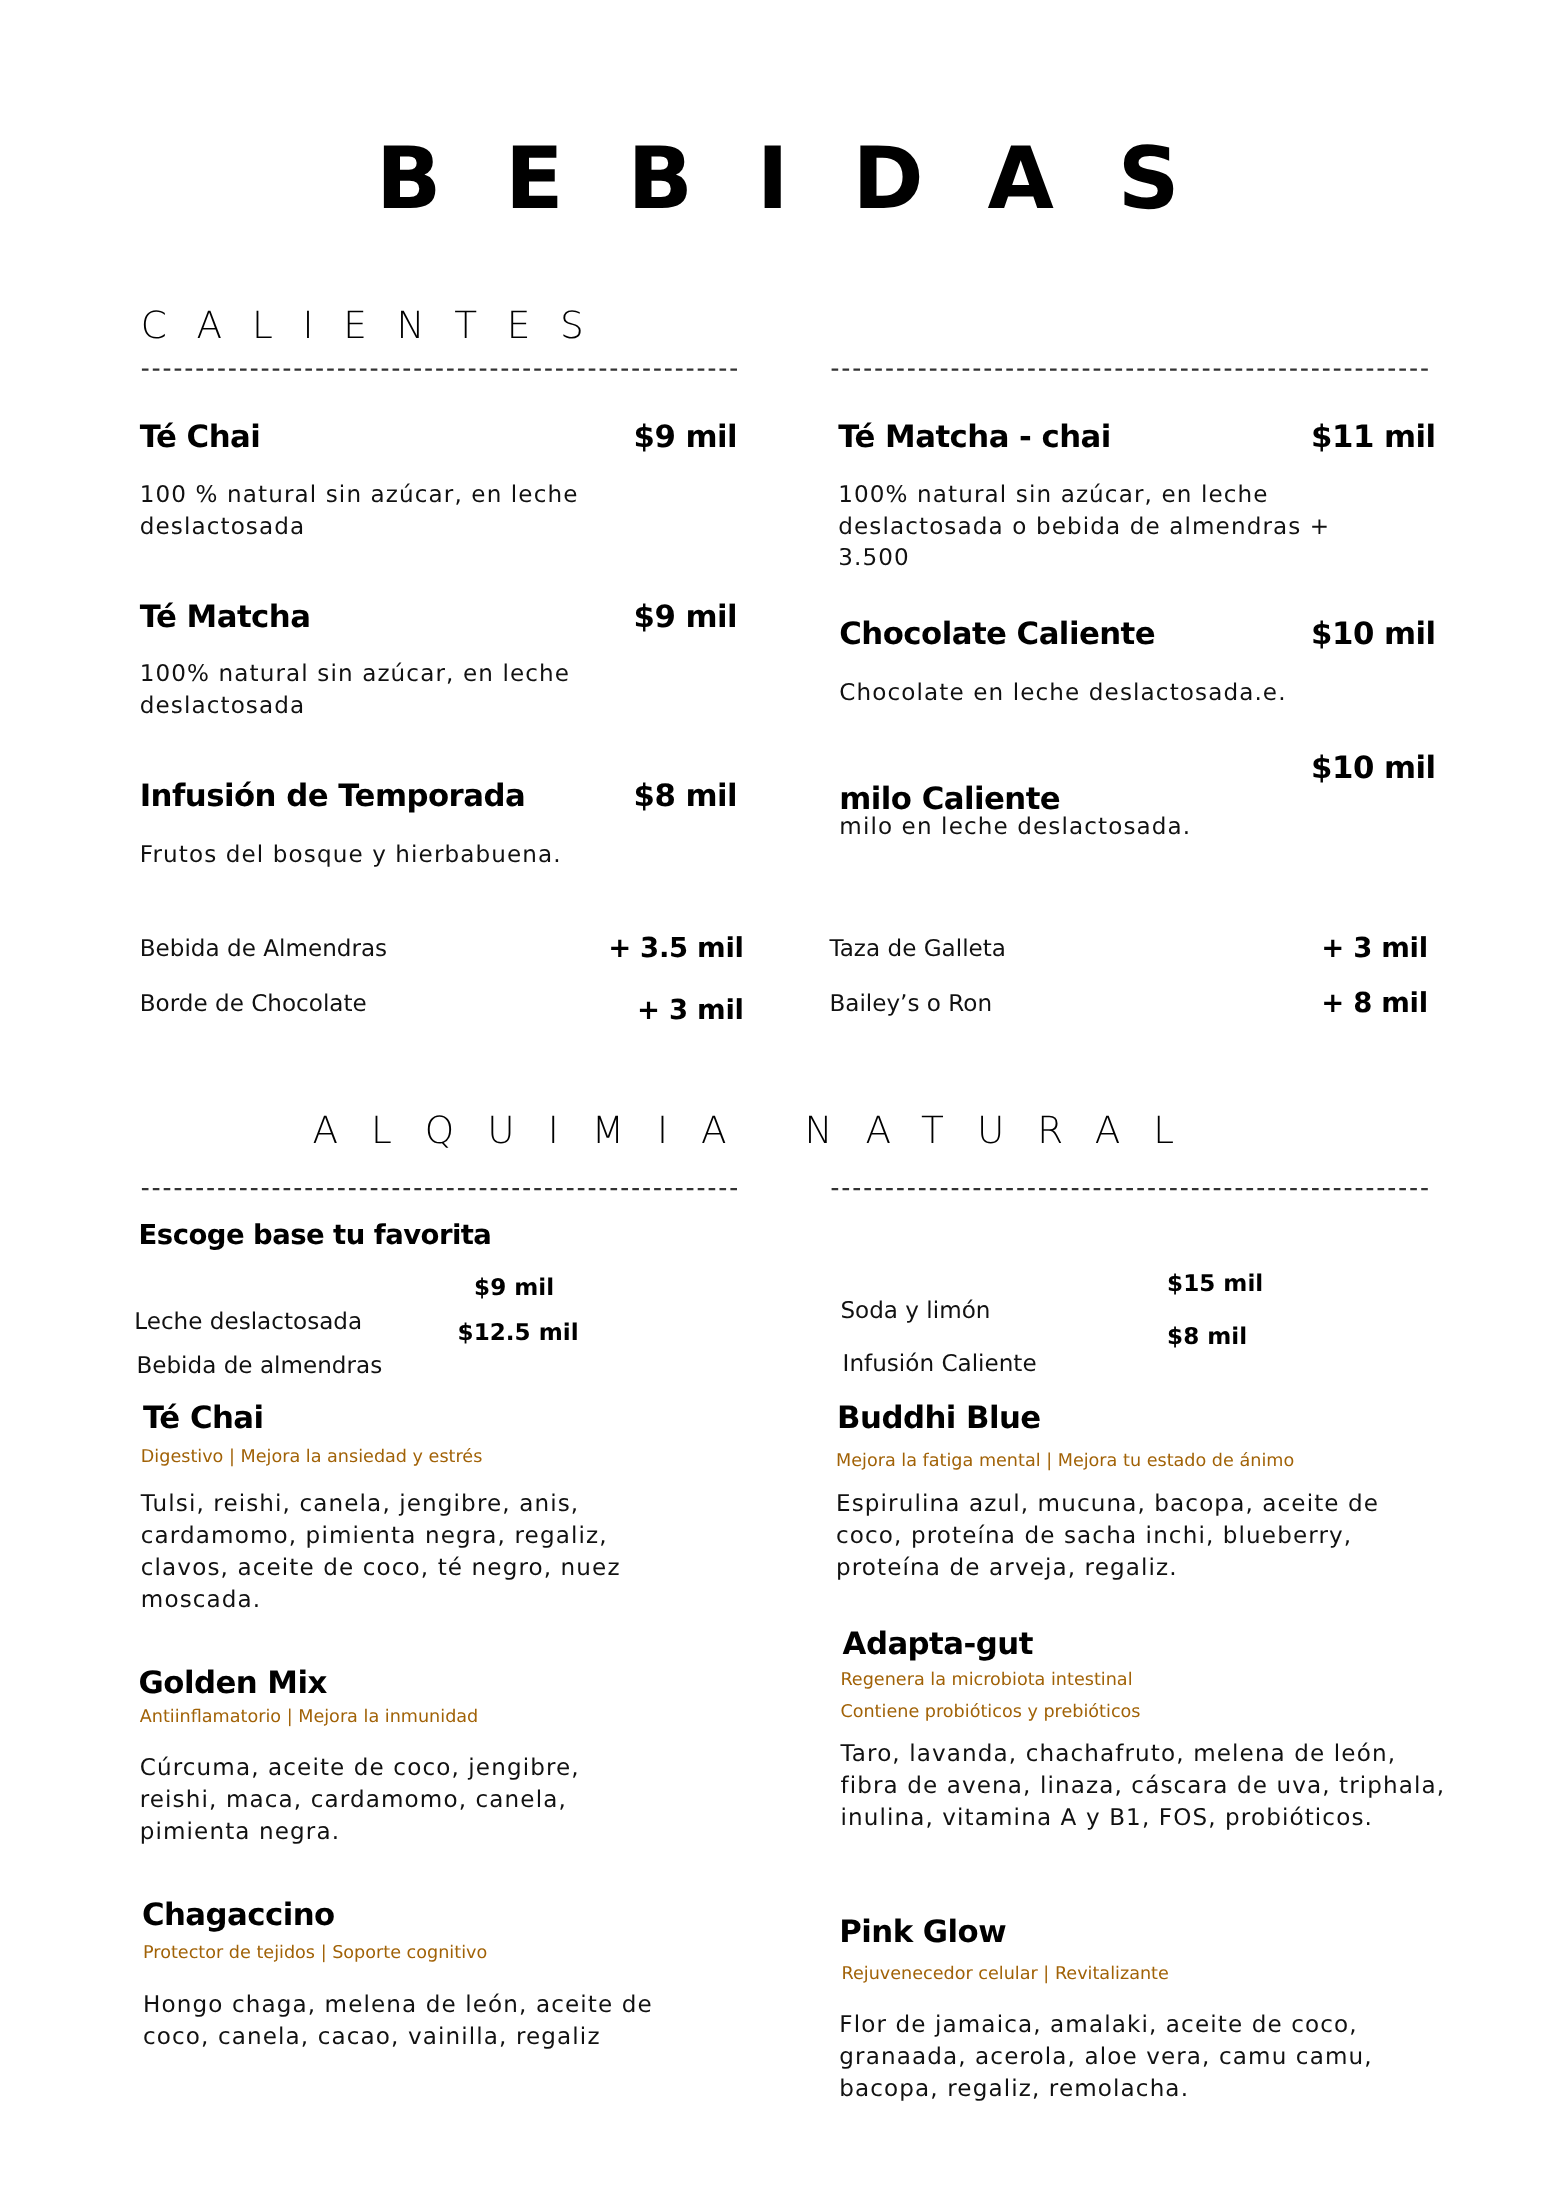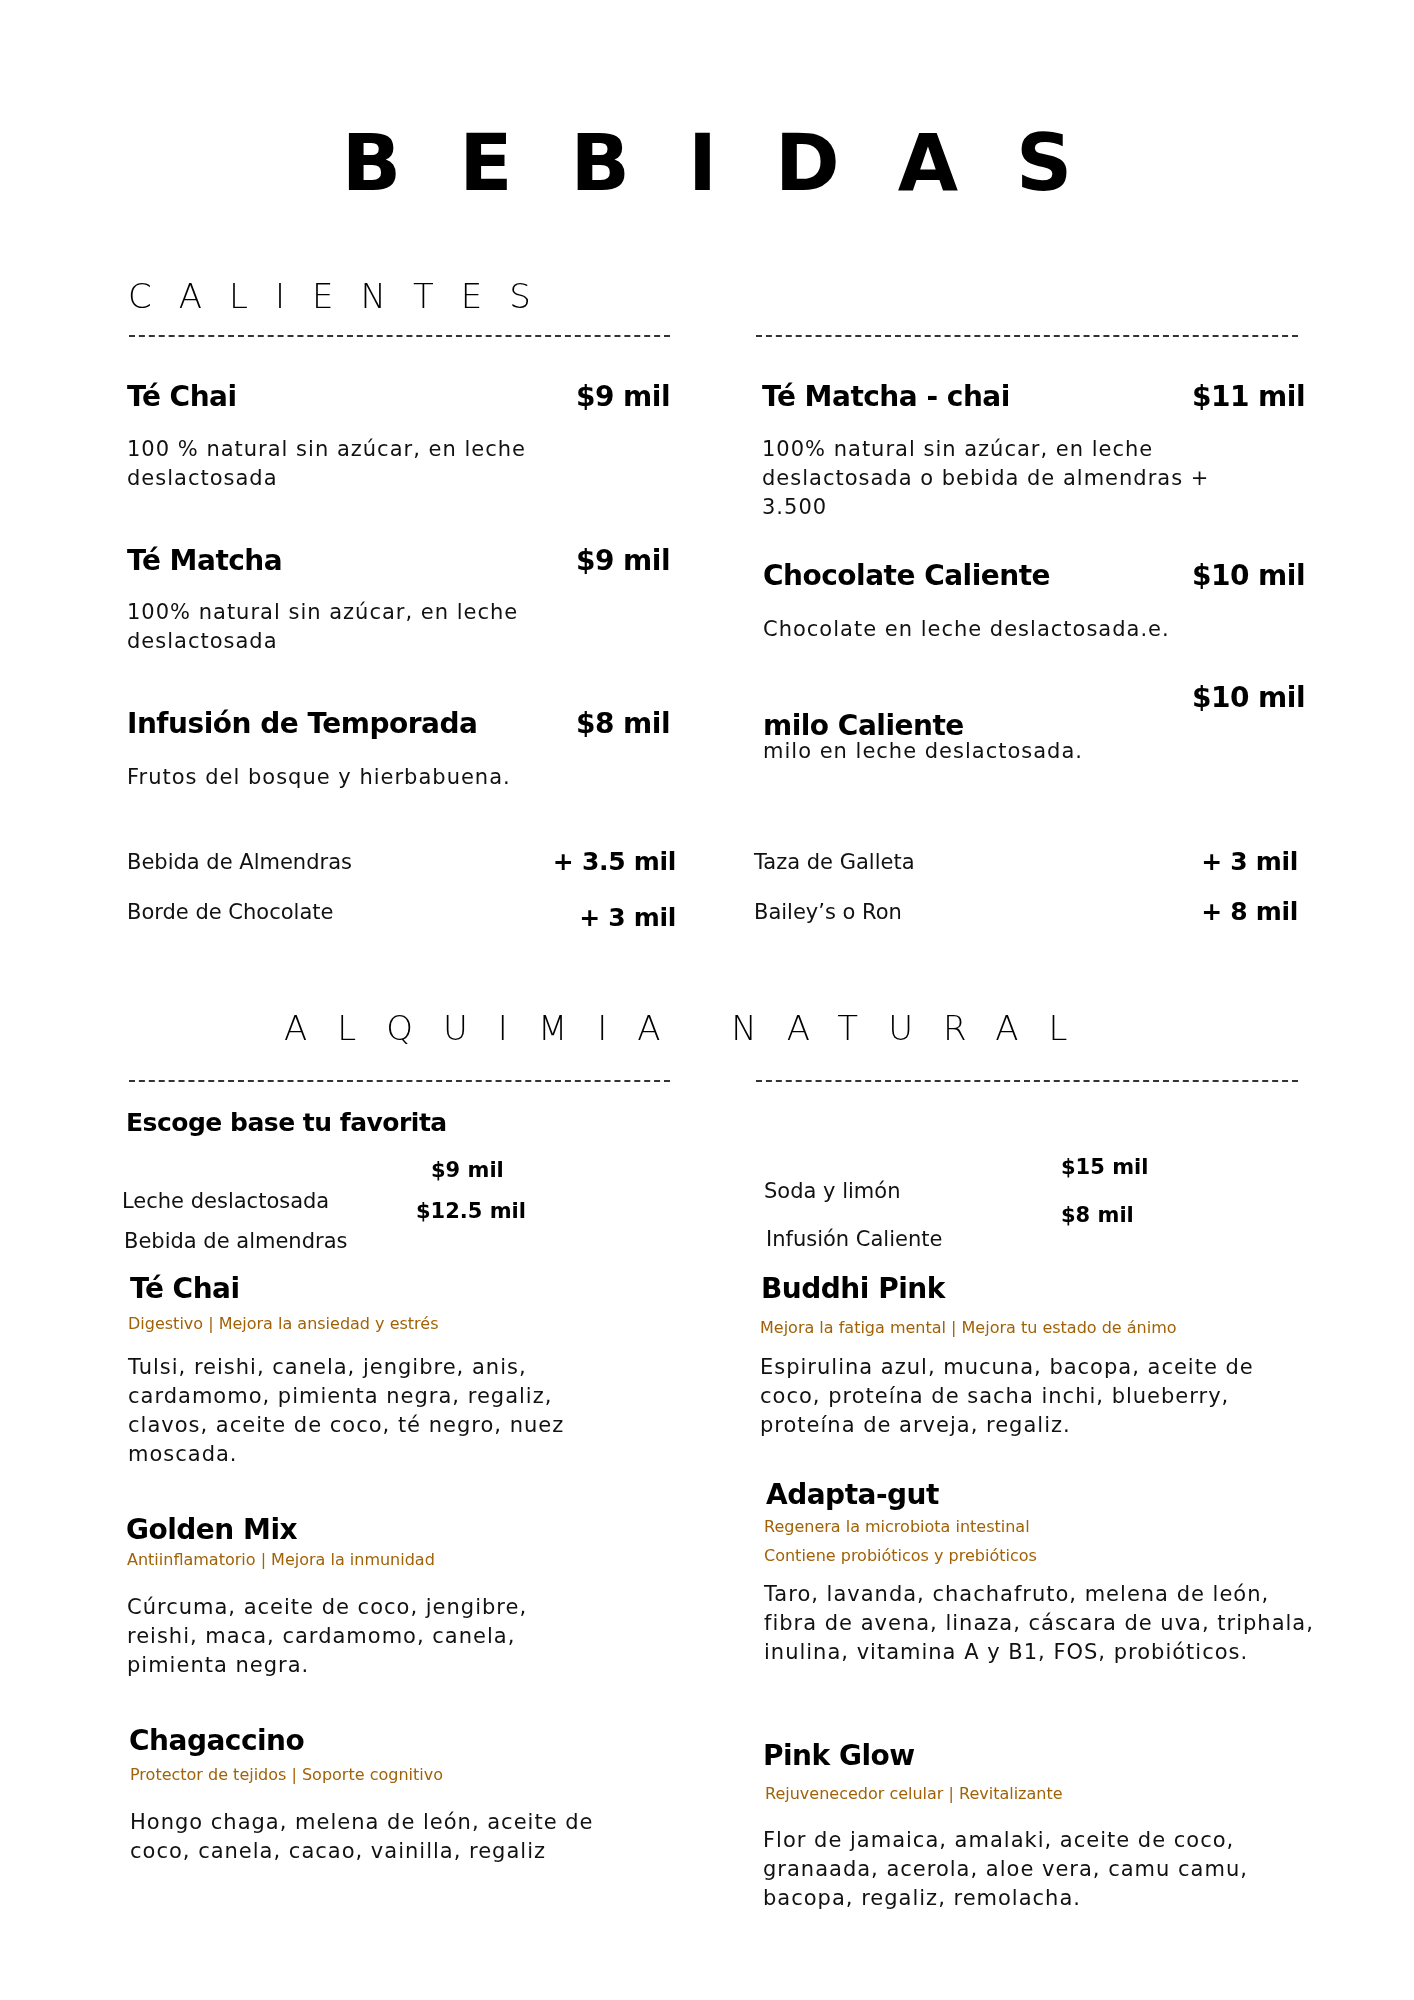--- a/index.html
+++ b/index.html
@@ -81,21 +81,21 @@
 <div class="abs desc" style="left:128px; top:1353px; width:470px;">Tulsi, reishi, canela, jengibre, anis, cardamomo, pimienta negra, regaliz, clavos, aceite de coco, té negro, nuez moscada.</div>
 
 <div class="abs name" style="left:126px; top:1513px;">Golden Mix</div>
 <div class="abs sub" style="left:127px; top:1545px;">Antiinflamatorio   |   Mejora la inmunidad</div>
 <div class="abs desc" style="left:127px; top:1593px; width:440px;">Cúrcuma, aceite de coco, jengibre, reishi, maca, cardamomo, canela, pimienta negra.</div>
 
 <div class="abs name" style="left:129px; top:1724px;">Chagaccino</div>
 <div class="abs sub" style="left:130px; top:1760px;">Protector de tejidos | Soporte cognitivo</div>
 <div class="abs desc" style="left:130px; top:1808px; width:480px;">Hongo chaga, melena de león, aceite de coco, canela, cacao, vainilla, regaliz</div>
 
-<div class="abs name" style="left:761px; top:1272px;">Buddhi Pink</div>
+<div class="abs name" style="left:761px; top:1272px;">Buddhi Blue</div>
 <div class="abs sub" style="left:760px; top:1313px;">Mejora la fatiga mental  |  Mejora tu estado de ánimo</div>
 <div class="abs desc" style="left:760px; top:1353px; width:520px;">Espirulina azul, mucuna, bacopa, aceite de coco, proteína de sacha inchi, blueberry, proteína de arveja, regaliz.</div>
 
 <div class="abs name" style="left:766px; top:1478px;">Adapta-gut</div>
 <div class="abs sub" style="left:764px; top:1512px;">Regenera la microbiota intestinal</div>
 <div class="abs sub" style="left:764px; top:1541px;">Contiene probióticos y prebióticos</div>
 <div class="abs desc" style="left:764px; top:1580px; width:560px;">Taro, lavanda, chachafruto, melena de león, fibra de avena, linaza, cáscara de uva, triphala, inulina, vitamina A y B1, FOS, probióticos.</div>
 
 <div class="abs name" style="left:763px; top:1739px;">Pink Glow</div>
 <div class="abs sub" style="left:765px; top:1779px;">Rejuvenecedor celular |    Revitalizante</div>

